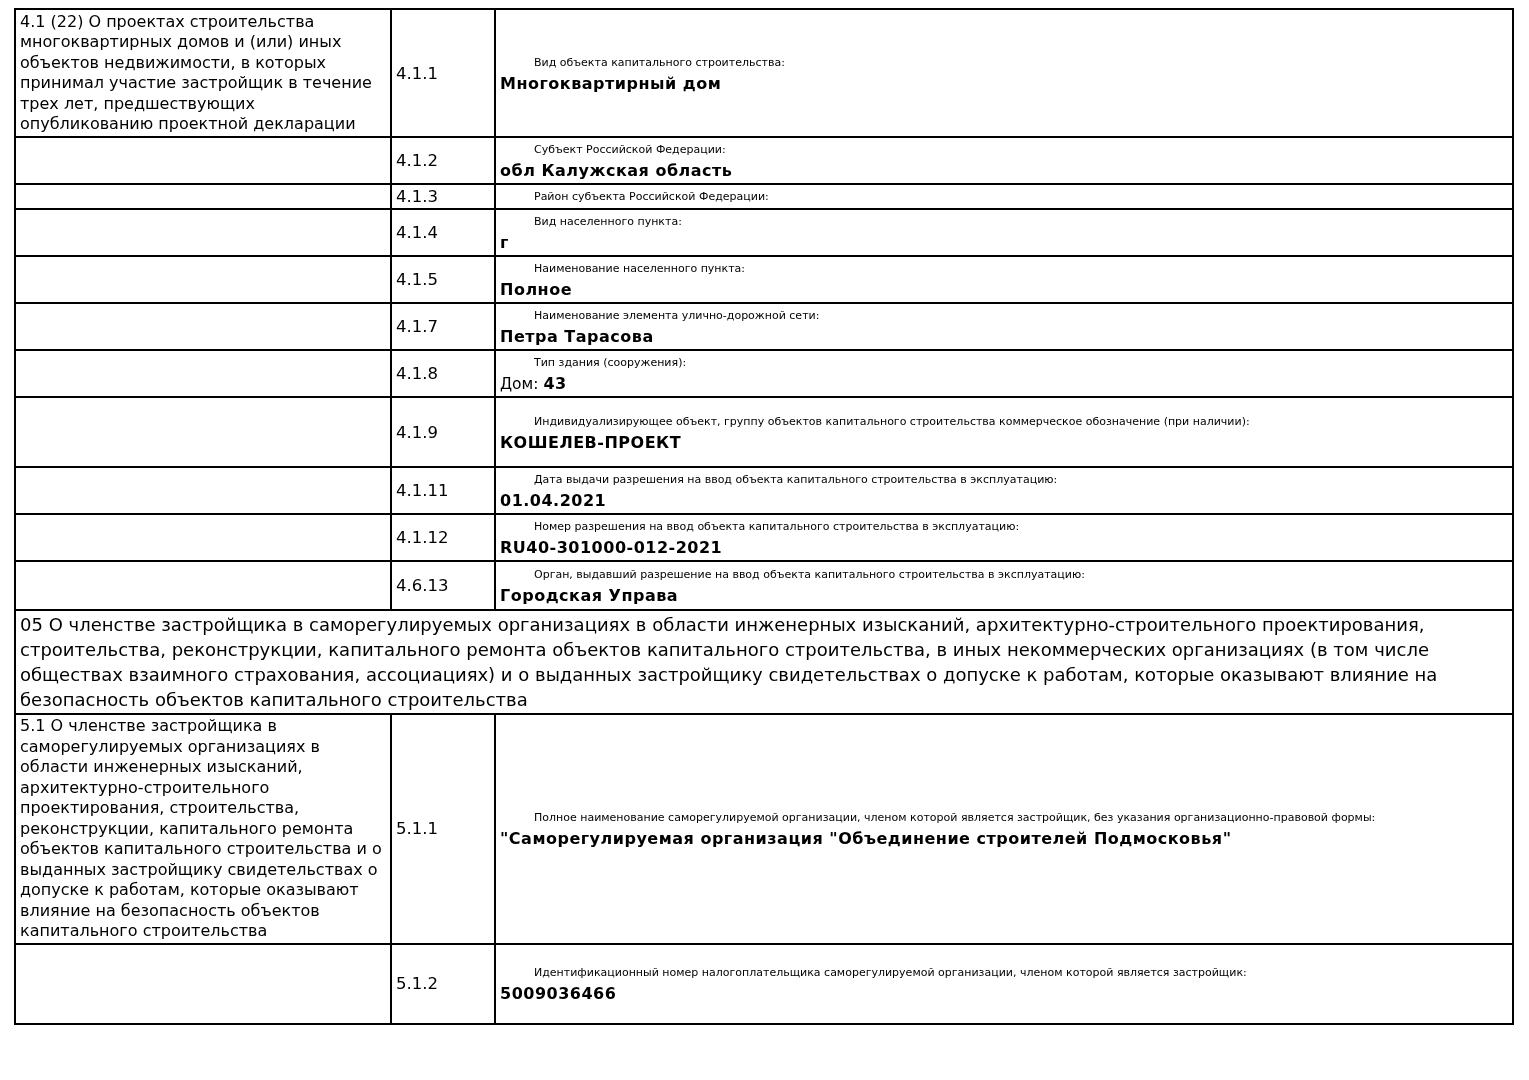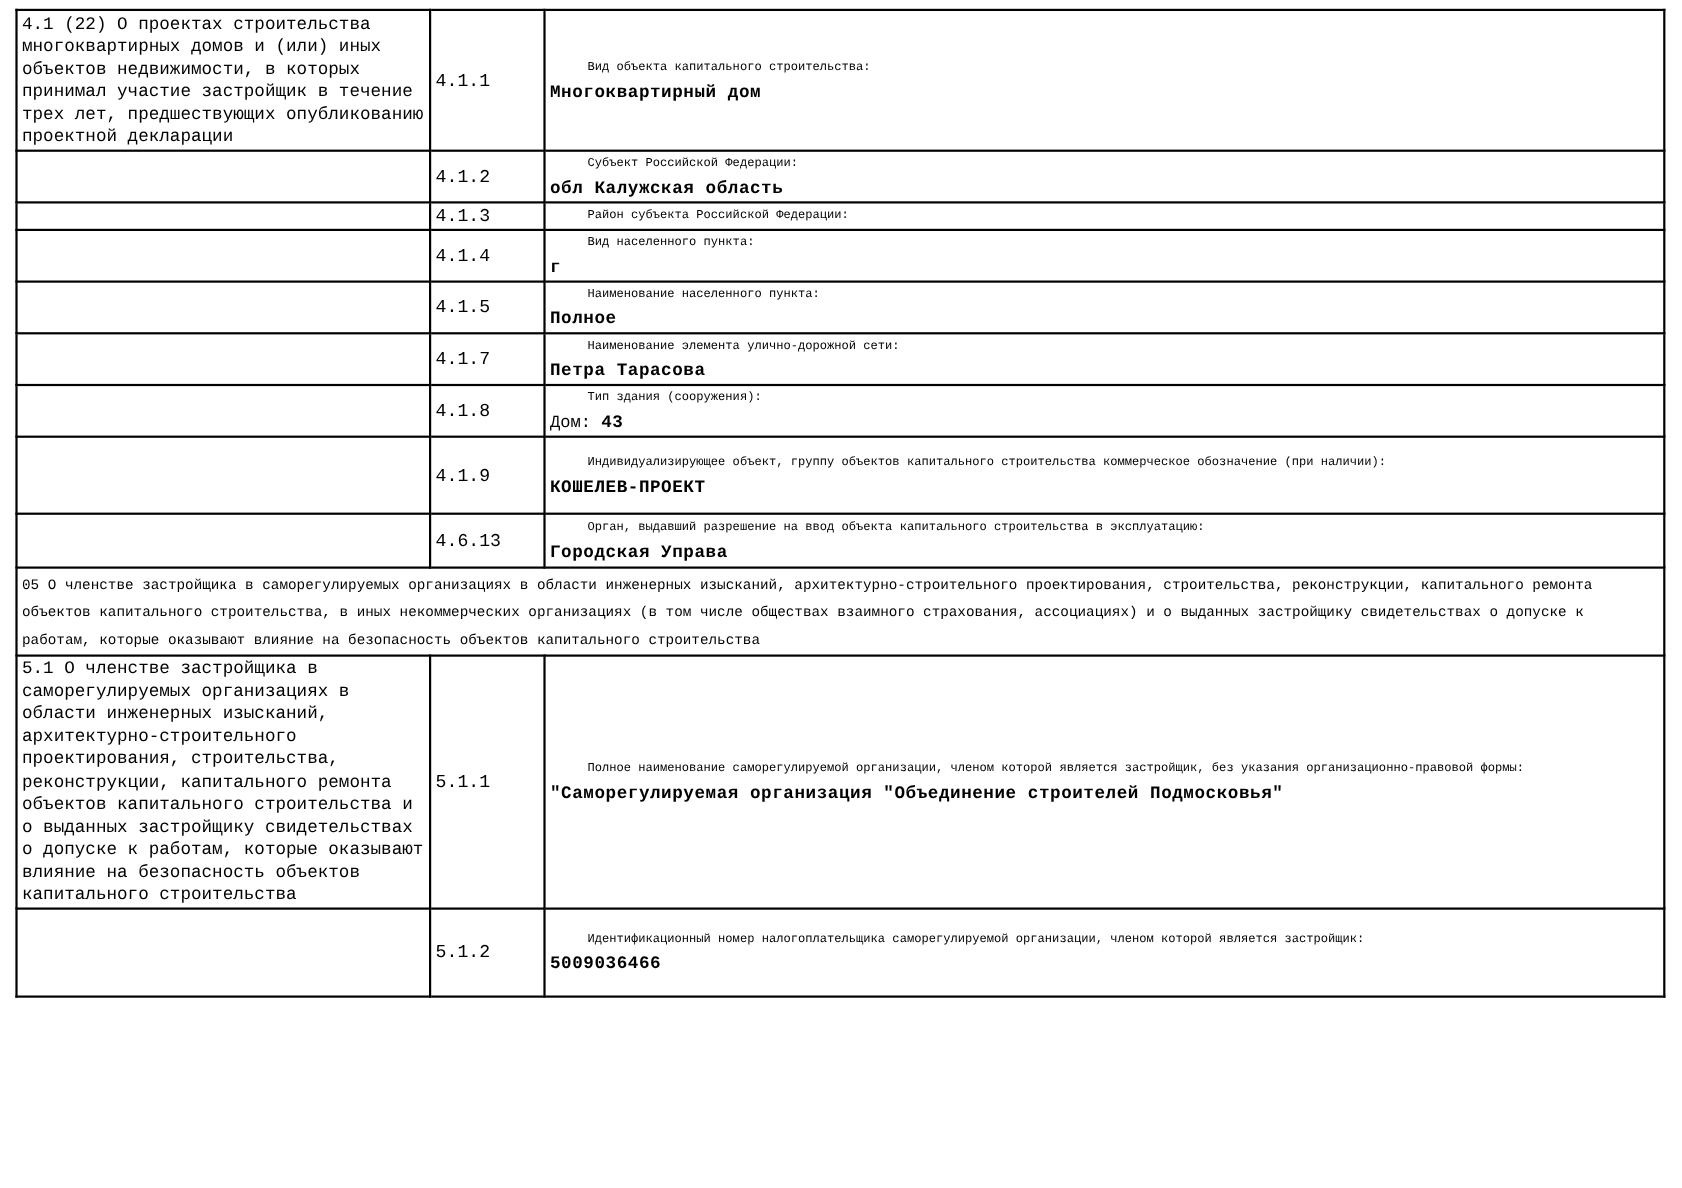--- a/index.html
+++ b/index.html
@@ -10,21 +10,20 @@
     height: 1080px;
     overflow: hidden;
     font-family: "DejaVu Sans", sans-serif;
     color: #000000;
   }
   table.decl {
     border-collapse: collapse;
     table-layout: fixed;
     width: 1500px;
     margin: 8px 0 0 14px;
-    font-family: Liberation Mono, monospace;
   }
   table.decl td {
     border: 2px solid #000000;
     vertical-align: middle;
     padding: 1px 4px;
     overflow: hidden;
   }
   td.desc {
     vertical-align: top;
     font-size: 16px;
@@ -51,21 +50,21 @@
     line-height: 22px;
     font-weight: bold;
     letter-spacing: 0.5px;
   }
   .value .vpre {
     font-weight: normal;
     letter-spacing: 0;
     font-size: 15.5px;
   }
   td.sec-header {
-    font-size: 13px;
+    font-size: 18px;
     line-height: 25px;
     vertical-align: middle;
     padding: 2px 5px;
   }
 </style>
 </head>
 <body>
 
 <table class="decl">
   <colgroup>
@@ -132,20 +131,36 @@
     </td>
   </tr>
   <tr style="height:70px">
     <td class="desc"></td>
     <td class="num">4.1.9</td>
     <td class="content">
       <div class="label">Индивидуализирующее объект, группу объектов капитального строительства коммерческое обозначение (при наличии):</div>
       <div class="value"><span class="vb">КОШЕЛЕВ-ПРОЕКТ</span></div>
     </td>
   </tr>
+  <tr style="height:45px">
+    <td class="desc"></td>
+    <td class="num">4.1.11</td>
+    <td class="content">
+      <div class="label">Дата выдачи разрешения на ввод объекта капитального строительства в эксплуатацию:</div>
+      <div class="value"><span class="vb">01.04.2021</span></div>
+    </td>
+  </tr>
+  <tr style="height:40px">
+    <td class="desc"></td>
+    <td class="num">4.1.12</td>
+    <td class="content">
+      <div class="label">Номер разрешения на ввод объекта капитального строительства в эксплуатацию:</div>
+      <div class="value"><span class="vb">RU40-301000-012-2021</span></div>
+    </td>
+  </tr>
   <tr style="height:49px">
     <td class="desc"></td>
     <td class="num">4.6.13</td>
     <td class="content">
       <div class="label">Орган, выдавший разрешение на ввод объекта капитального строительства в эксплуатацию:</div>
       <div class="value"><span class="vb">Городская Управа</span></div>
     </td>
   </tr>
 
   <tr style="height:80px">

